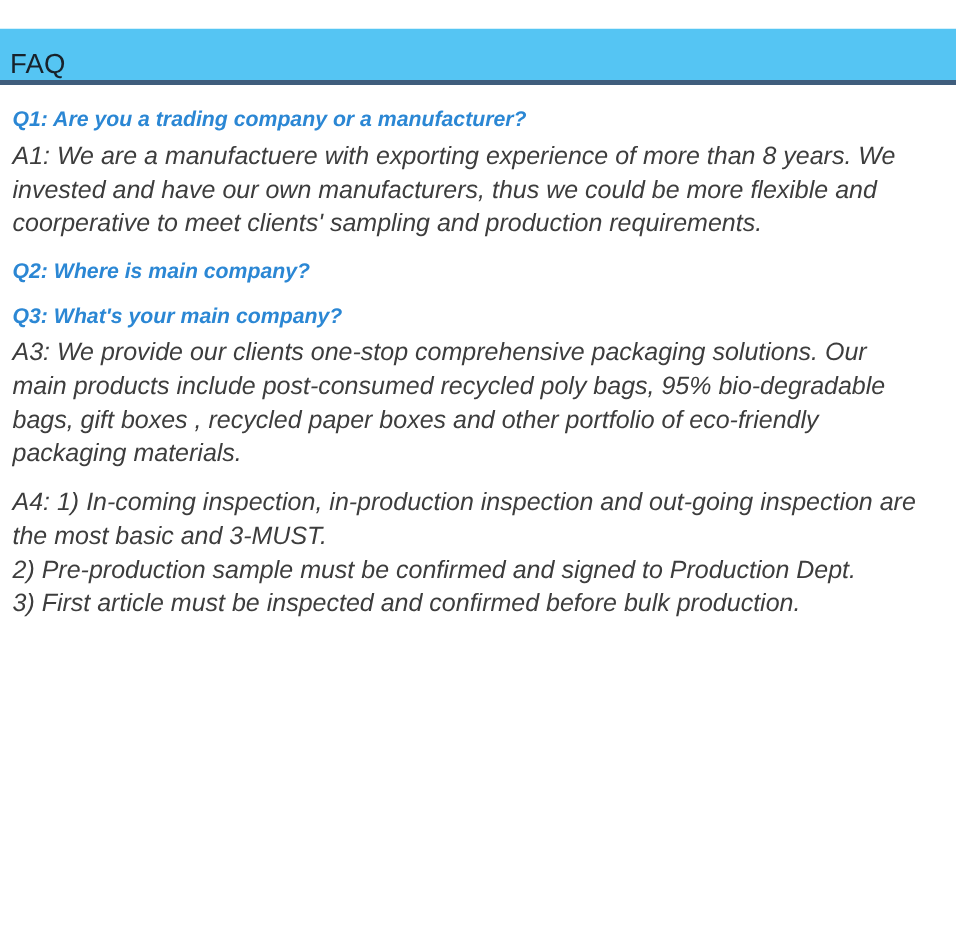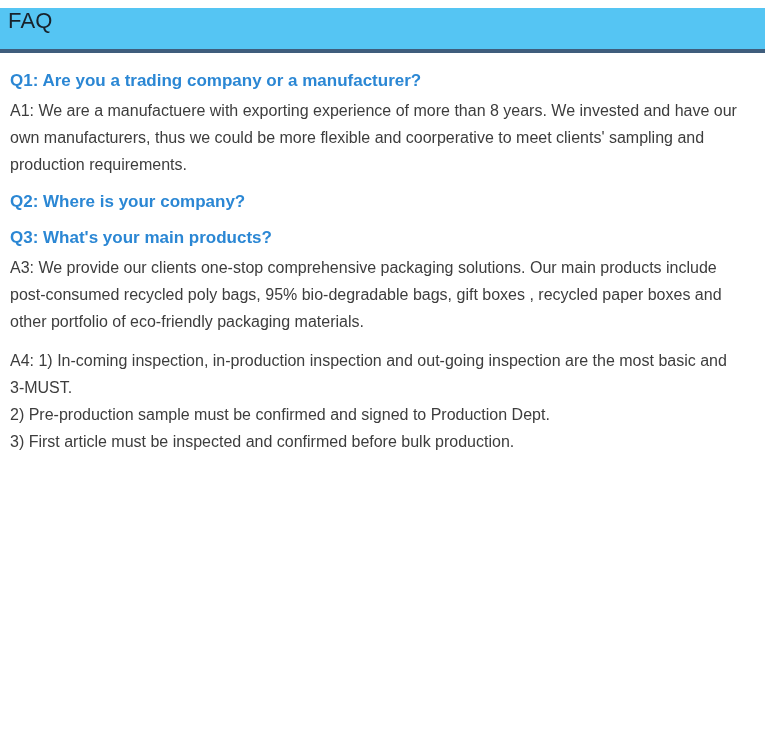--- a/index.html
+++ b/index.html
@@ -12,47 +12,47 @@
   }
   * { box-sizing: border-box; margin: 0; padding: 0; }
   html, body { background: var(--page-bg); }
   body {
     width: 765px;
     height: 748px;
     overflow: hidden;
     font-family: "Liberation Sans", "DejaVu Sans", sans-serif;
   }
   .header-bar {
-    margin-top: 8px;
+    margin-top: 23px;
     height: 45px;
     background: var(--header-bg);
     border-bottom: 4px solid var(--header-border);
     display: flex;
-    align-items: flex-start;
+    align-items: flex-end;
     padding-left: 8px;
   }
   .page-title {
     font-size: 22px;
     font-weight: 400;
     color: var(--title-text);
     letter-spacing: 0.2px;
   }
   .content {
     padding: 16px 24px 0 10px;
   }
-  .faq-item { margin-bottom: 12px; }
+  .faq-item { margin-bottom: 12px; font-style: italic; }
   .faq-question {
     font-size: 17px;
     line-height: 24px;
     font-weight: 700;
     color: var(--question-blue);
     margin-bottom: 4px;
   }
   .faq-answer {
-    font-size: 16px;
+    font-size: 20px;
     line-height: 27px;
     color: var(--body-text);
     white-space: pre-line;
   }
 </style>
 </head>
 <body>
 
 <div class="page">
 
@@ -61,25 +61,25 @@
   </div>
 
   <div class="content">
 
     <section class="faq-item">
       <h3 class="faq-question">Q1: Are you a trading company or a manufacturer?</h3>
       <p class="faq-answer">A1: We are a manufactuere with exporting experience of more than 8 years. We invested and have our own manufacturers, thus we could be more flexible and coorperative to meet clients' sampling and production requirements.</p>
     </section>
 
     <section class="faq-item">
-      <h3 class="faq-question">Q2: Where is your company?</h3>
+      <h3 class="faq-question">Q2: Where is main company?</h3>
     </section>
 
     <section class="faq-item">
-      <h3 class="faq-question">Q3: What's your main products?</h3>
+      <h3 class="faq-question">Q3: What's your main company?</h3>
       <p class="faq-answer">A3: We provide our clients one-stop comprehensive packaging solutions. Our main products include post-consumed recycled poly bags, 95% bio-degradable bags, gift boxes , recycled paper boxes and other portfolio of eco-friendly packaging materials.</p>
     </section>
 
     <section class="faq-item">
       <p class="faq-answer">A4: 1) In-coming inspection, in-production inspection and out-going inspection are the most basic and 3-MUST.
 2) Pre-production sample must be confirmed and signed to Production Dept.
 3) First article must be inspected and confirmed before bulk production.</p>
     </section>
 
 

